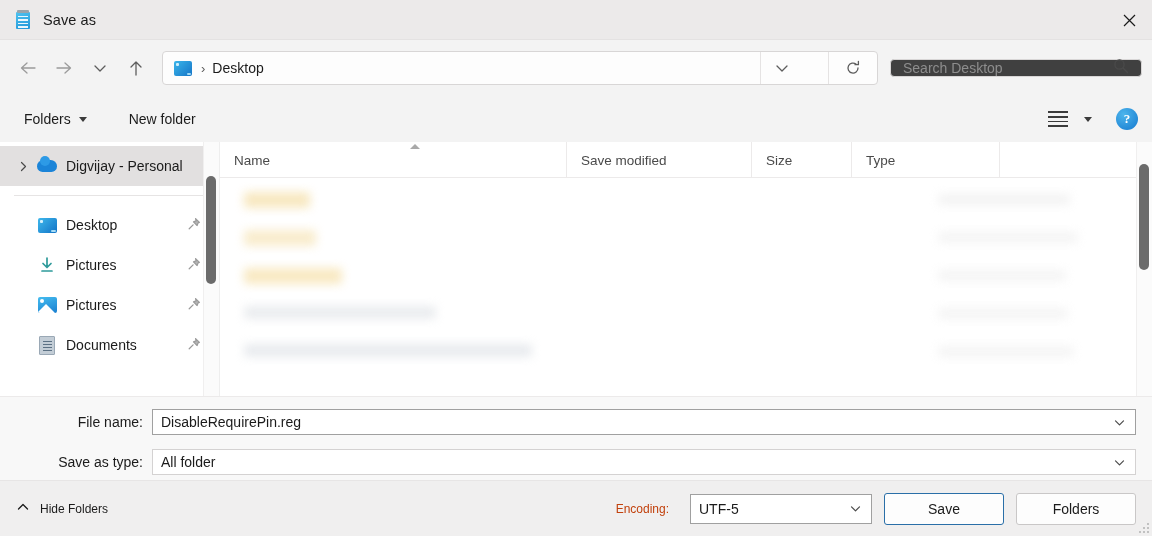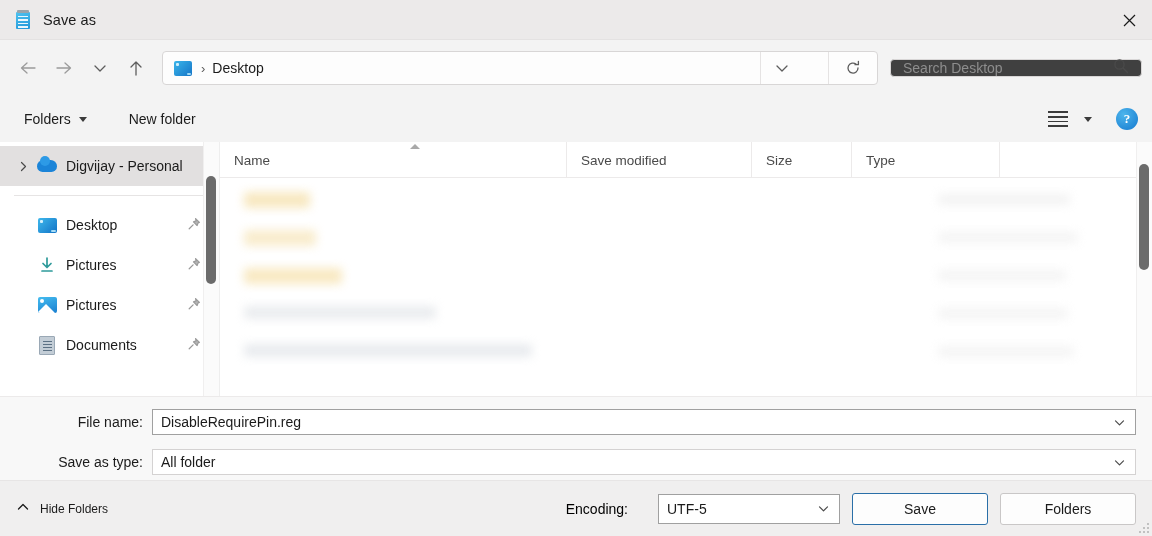--- a/index.html
+++ b/index.html
@@ -223,27 +223,27 @@
     flex: 0 0 56px; background: #f0efef; position: relative;
     display: flex; align-items: center; border-top: 1px solid #e7e5e5;
   }
   .hidefolders {
     display: flex; align-items: center; gap: 10px; margin-left: 16px;
     font-size: 12px; color: #1b1b1b;
   }
   .foot-right {
     position: absolute; right: 16px; display: flex; align-items: center; gap: 12px;
   }
-  .enc-label { font-size: 14px; color: #000000; margin-right: 18px; }
+  .enc-label { font-size: 12px; color: #c2410c; margin-right: 9px; }
   .enc-select {
     width: 182px; height: 30px; background: #fff; border: 1px solid #a0a0a0;
     display: flex; align-items: center; position: relative;
   }
   .btn {
-    width: 136px; height: 32px; background: #fdfdfd;
+    width: 120px; height: 32px; background: #fdfdfd;
     border: 1px solid #c9c7c7; border-radius: 3px;
     display: flex; align-items: center; justify-content: center;
     font-size: 14px; color: #1b1b1b;
   }
   .btn.default { border: 1px solid #2a6fa8; }
   .resizer {
     position: absolute; right: 3px; bottom: 3px; width: 10px; height: 10px;
     opacity: .45;
   }
   .resizer i { position:absolute; width:2px; height:2px; background:#8a8a8a; }

